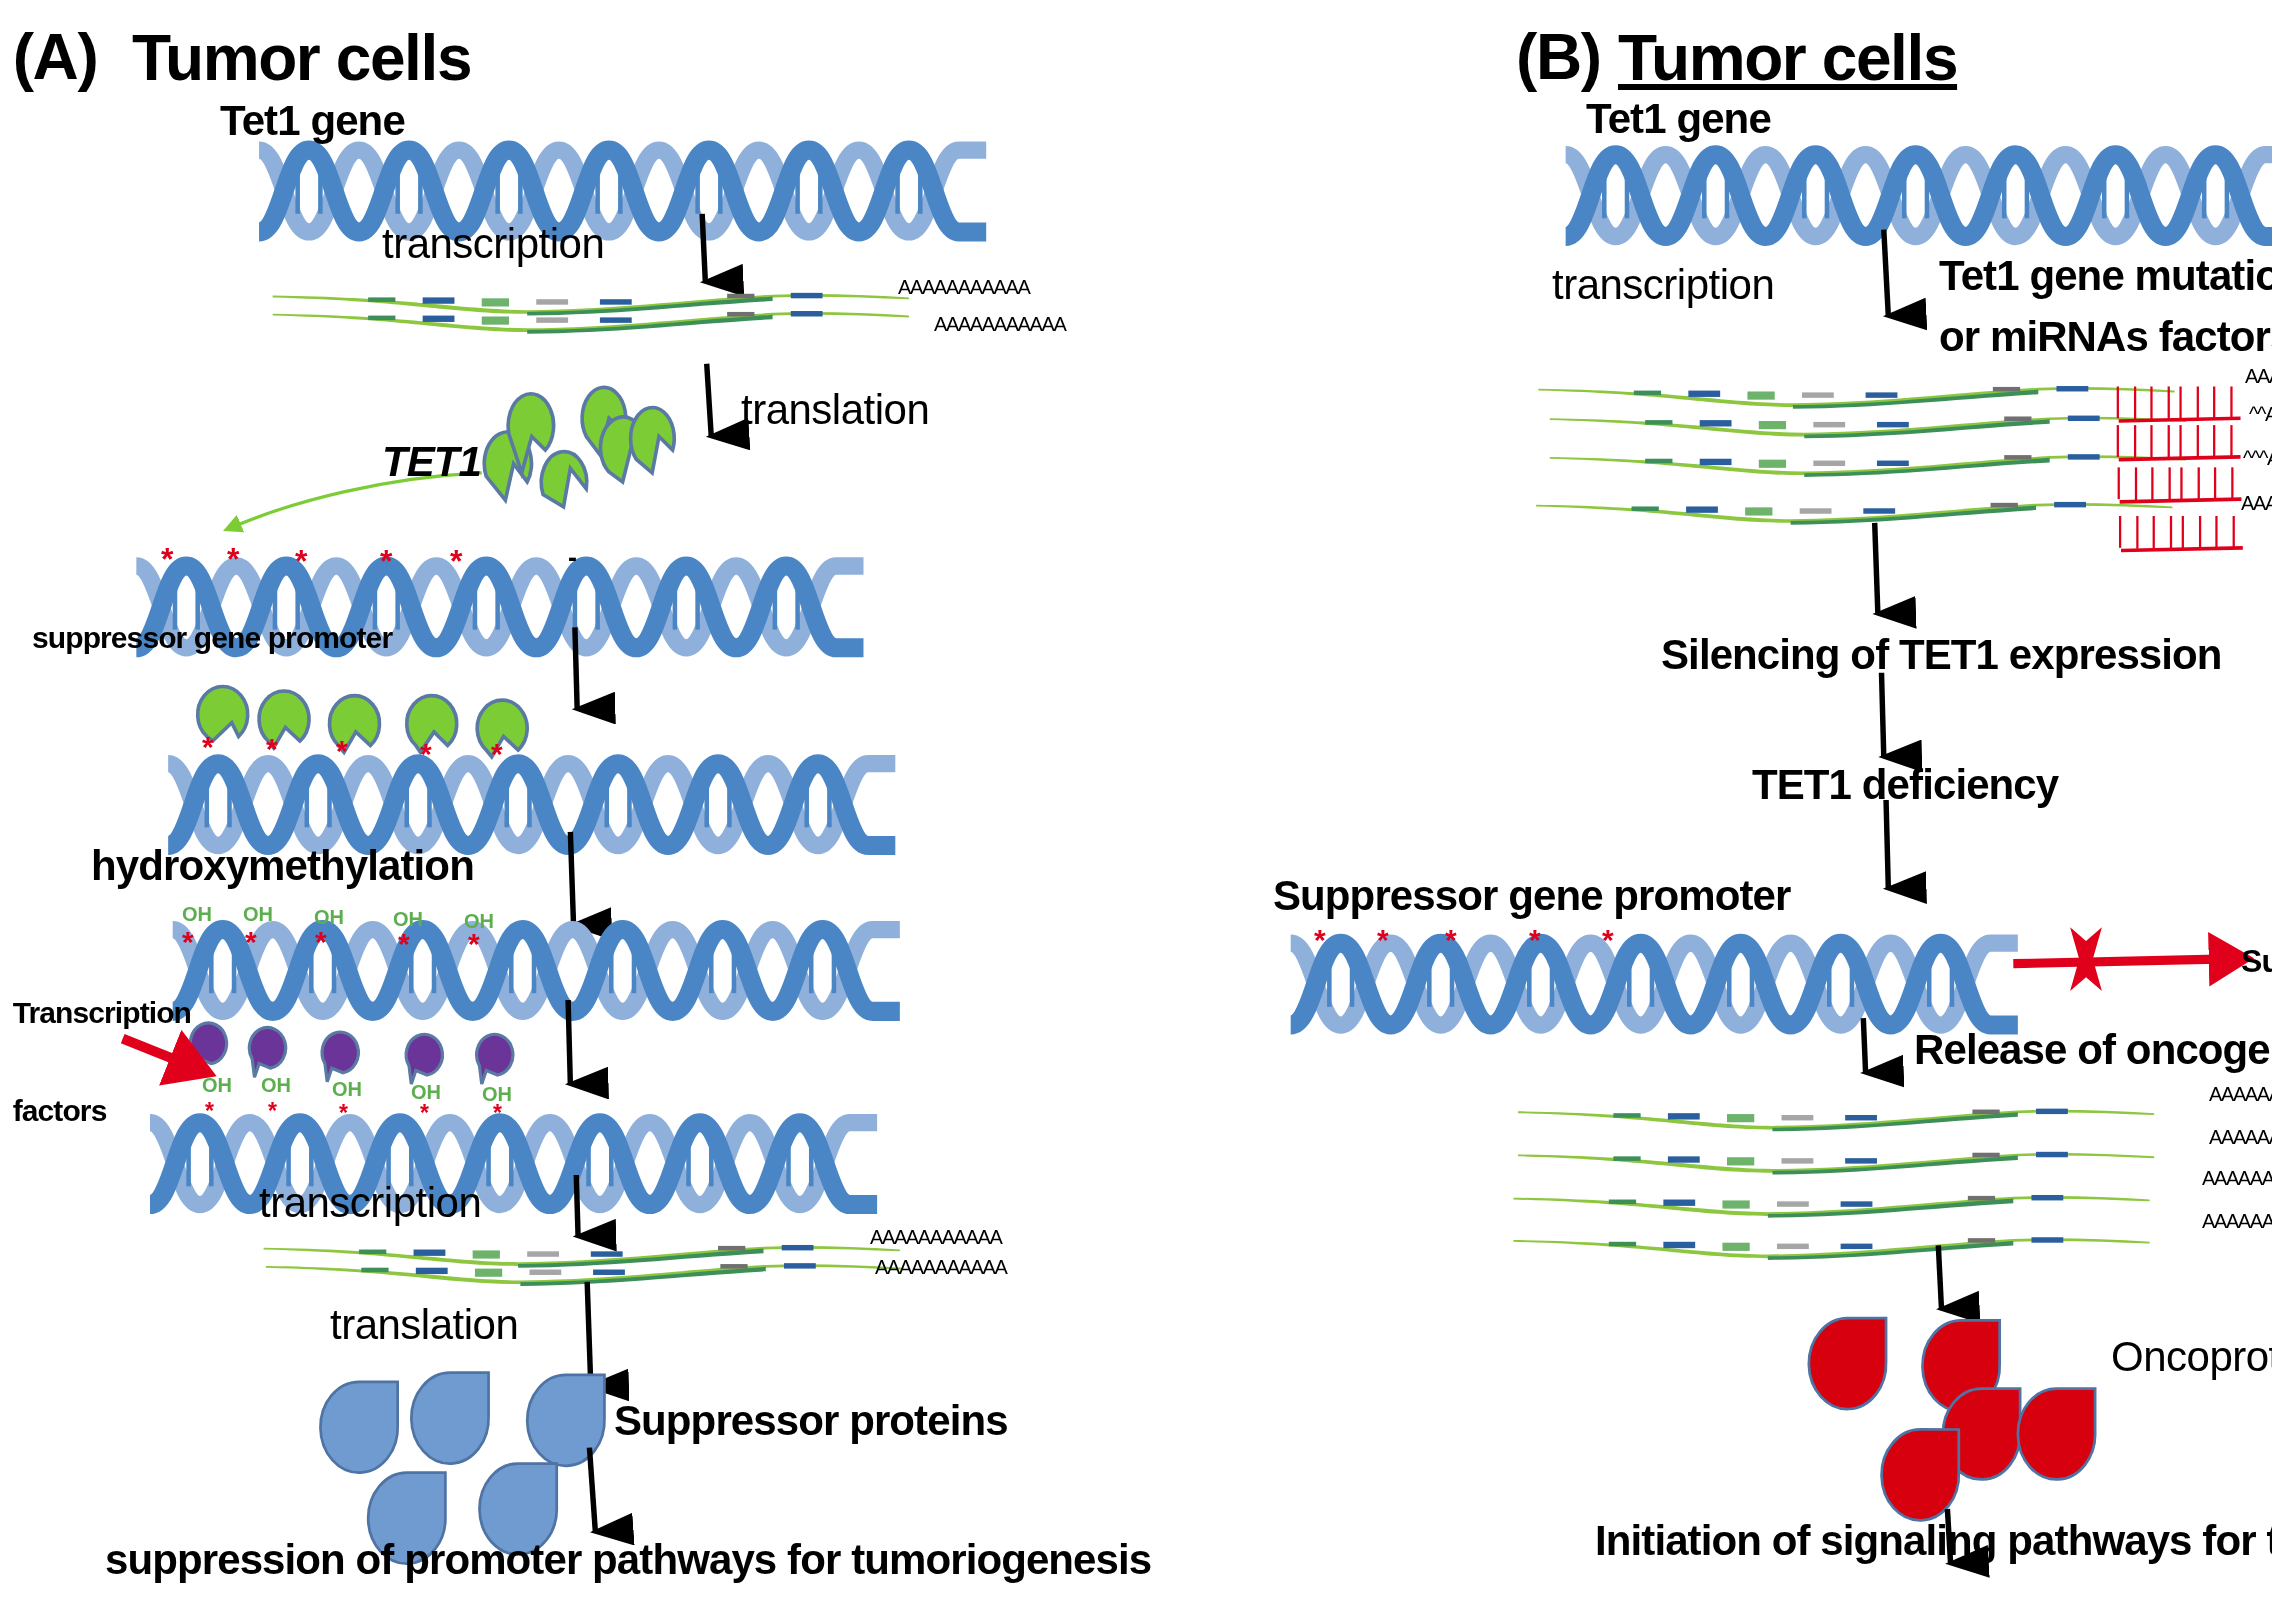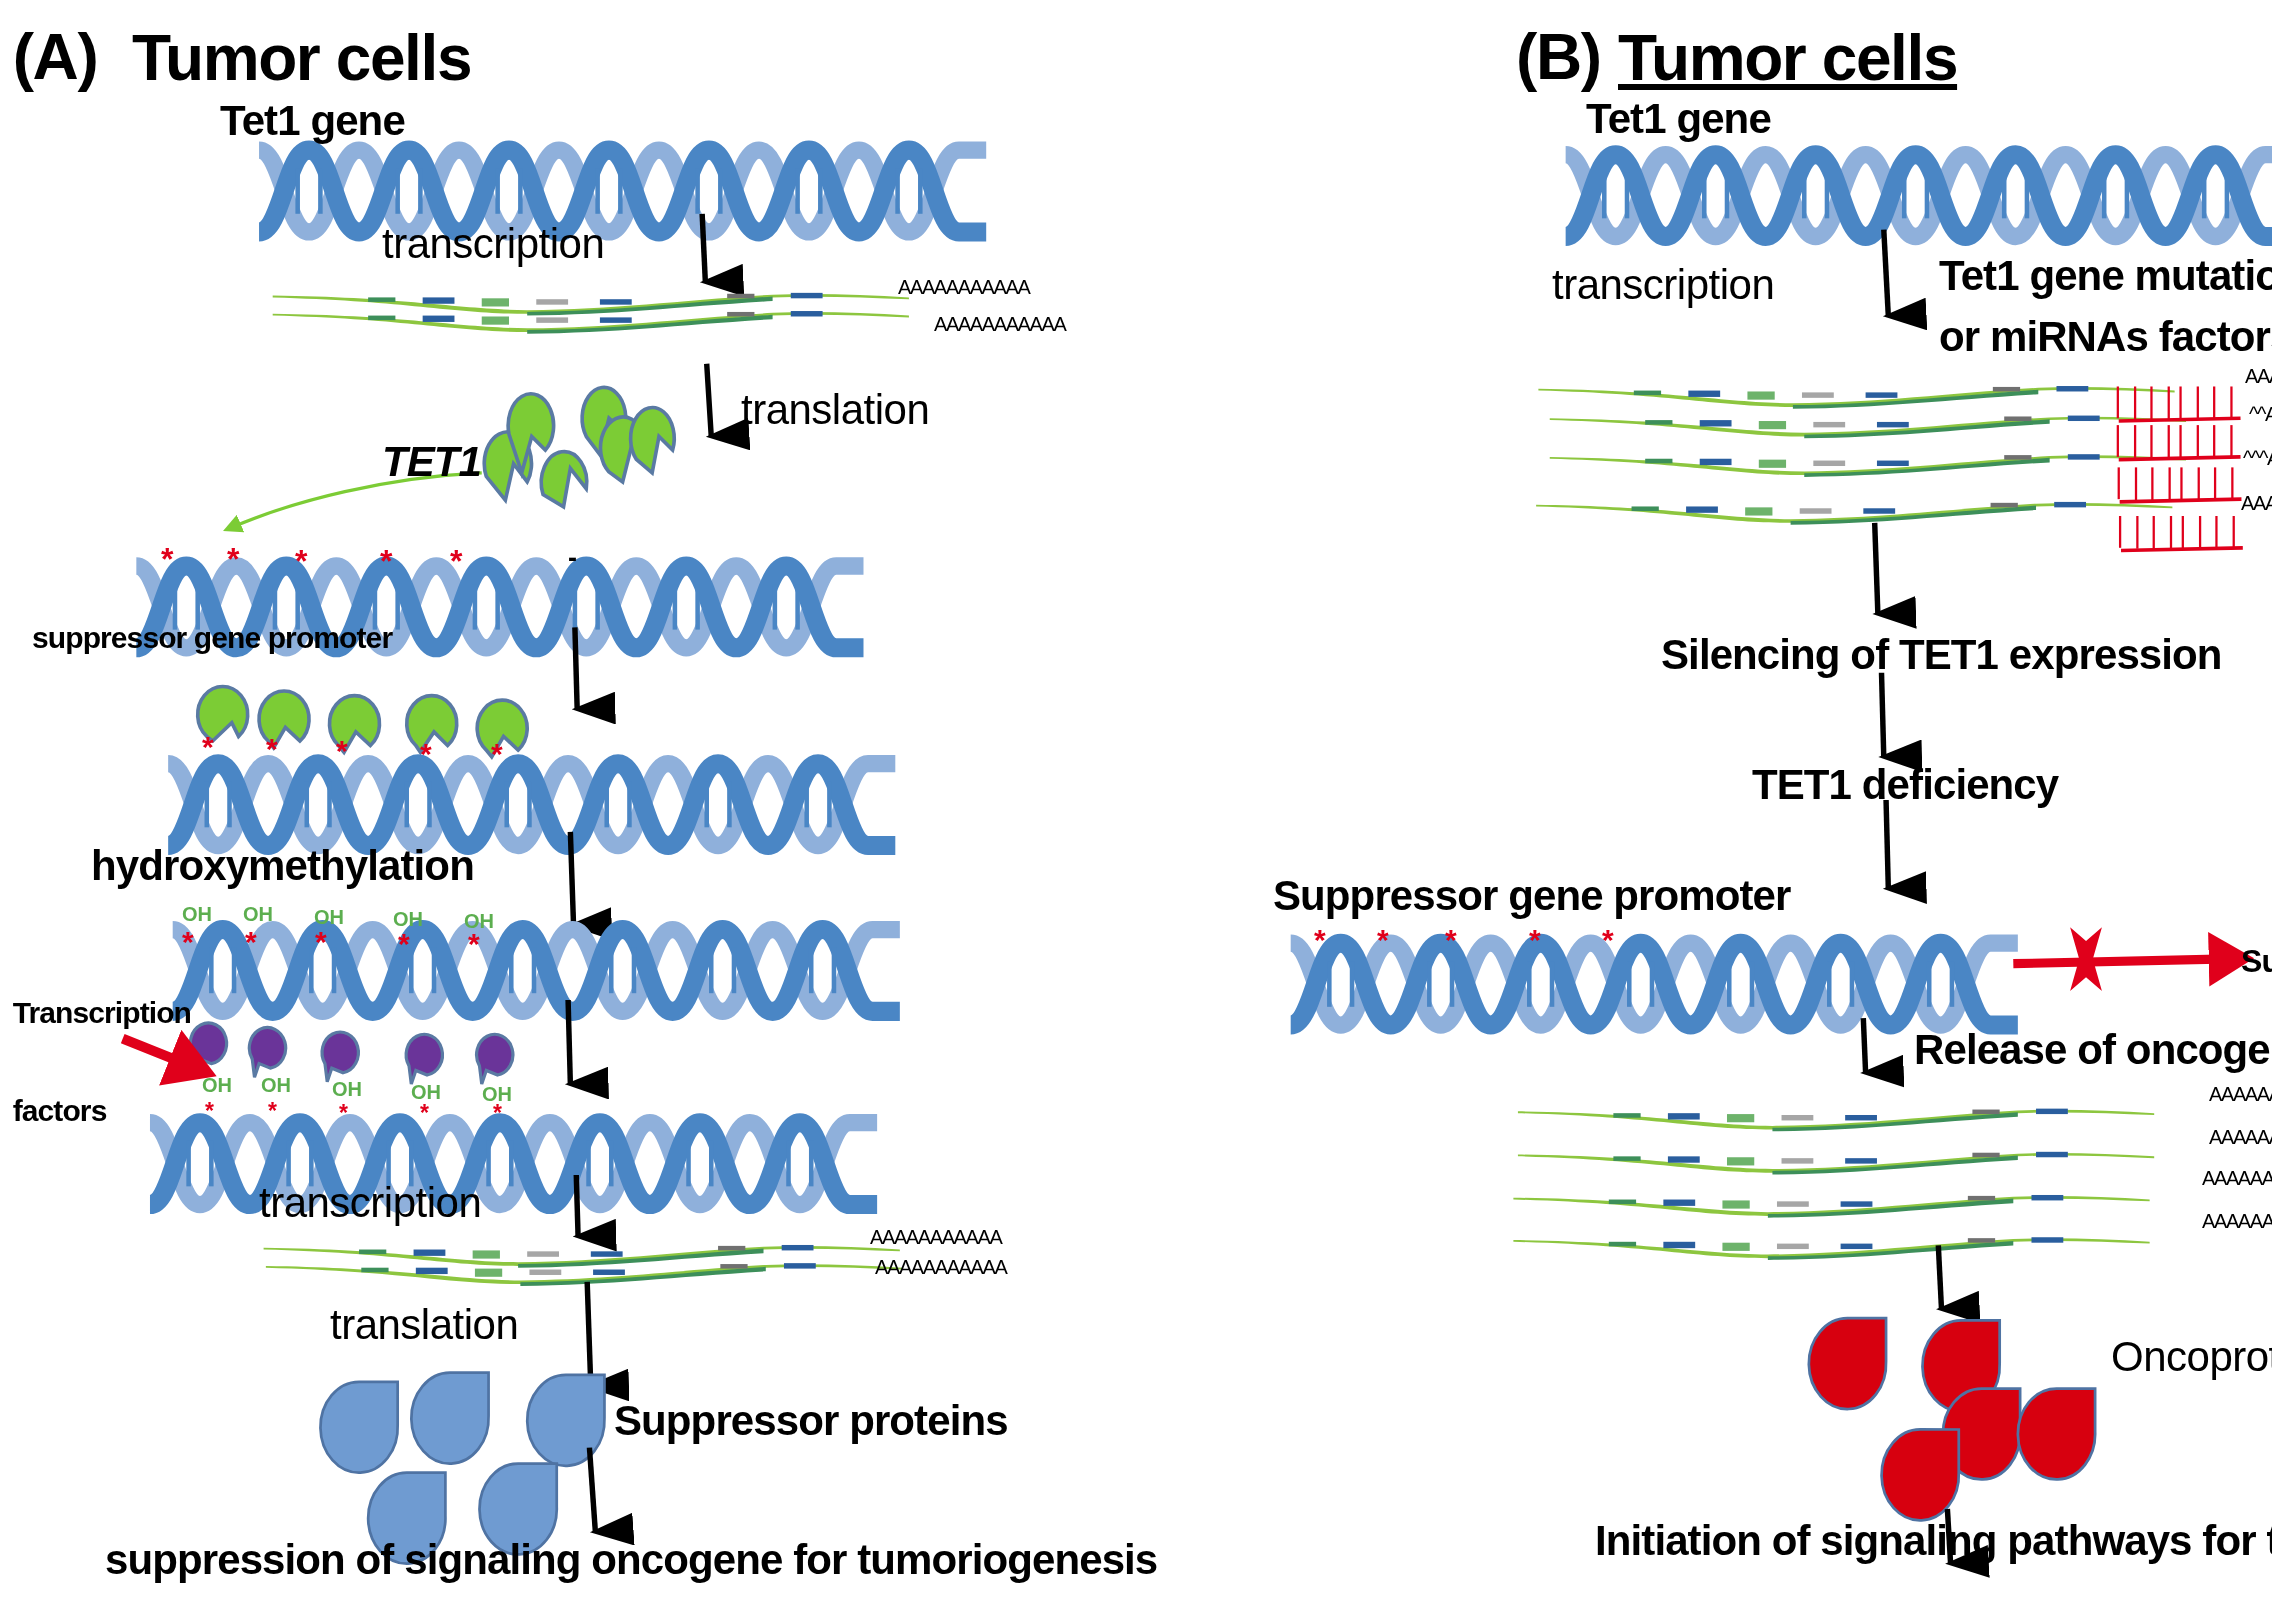--- a/index.html
+++ b/index.html
@@ -226,21 +226,21 @@
 <div class="abs" style="left:268px;top:1100px;font-size:23px;color:#e0001b;font-weight:bold;">*</div>
 <div class="abs" style="left:339px;top:1102px;font-size:23px;color:#e0001b;font-weight:bold;">*</div>
 <div class="abs" style="left:420px;top:1102px;font-size:23px;color:#e0001b;font-weight:bold;">*</div>
 <div class="abs" style="left:493px;top:1102px;font-size:23px;color:#e0001b;font-weight:bold;">*</div>
 
 <div class="abs reg" style="left:259px;top:1182px;">transcription</div>
 <div class="abs polyA" style="left:870px;top:1227px;">AAAAAAAAAAA</div>
 <div class="abs polyA" style="left:875px;top:1257px;">AAAAAAAAAAA</div>
 <div class="abs reg" style="left:330px;top:1304px;">translation</div>
 <div class="abs head" style="left:614px;top:1400px;">Suppressor proteins</div>
-<div class="abs head" style="left:105px;top:1539px;">suppression of signaling oncogene for tumoriogenesis</div>
+<div class="abs head" style="left:105px;top:1539px;">suppression of promoter pathways for tumoriogenesis</div>
 
 <div class="abs title" style="left:1516px;top:25px;">(B)</div>
 <div class="abs title" style="left:1618px;top:26px;text-decoration:underline;">Tumor cells</div>
 <div class="abs head" style="left:1586px;top:98px;">Tet1 gene</div>
 <div class="abs reg" style="left:1552px;top:264px;">transcription</div>
 <div class="abs head" style="left:1939px;top:255px;">Tet1 gene mutations, miRNAs</div>
 <div class="abs head" style="left:1939px;top:316px;">or miRNAs factors</div>
 
 <div class="abs polyA" style="left:2245px;top:366px;">AAAAAAAAAAA</div>
 <div class="abs polyA" style="left:2249px;top:404px;">^^AAAAAAAAAAA</div>

